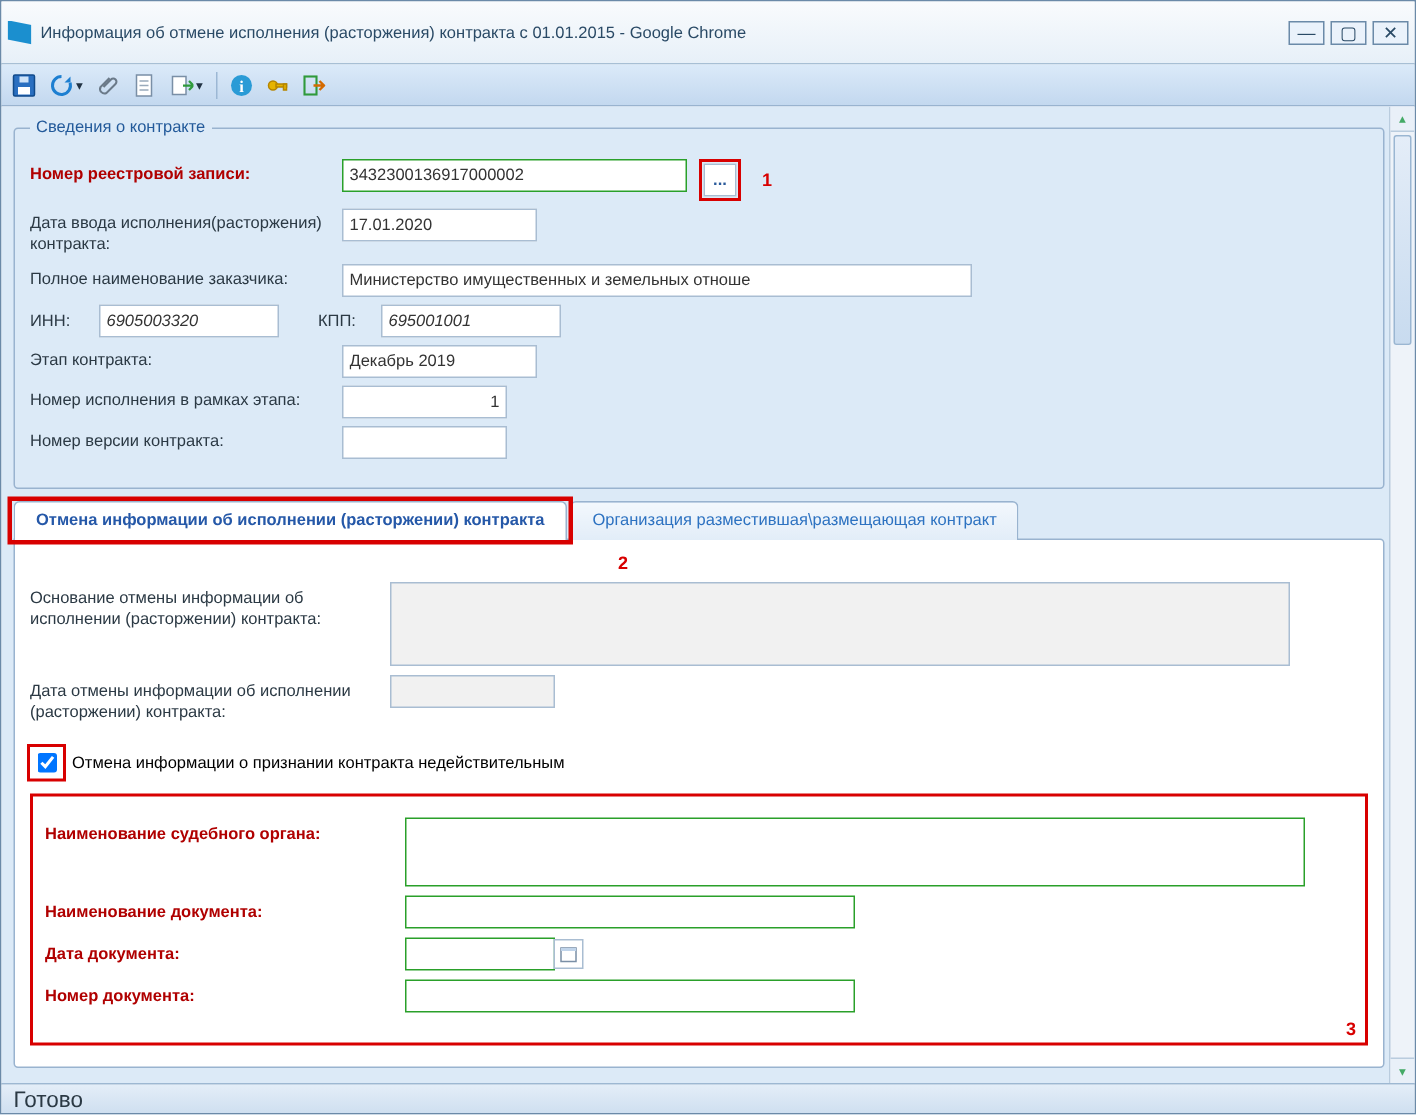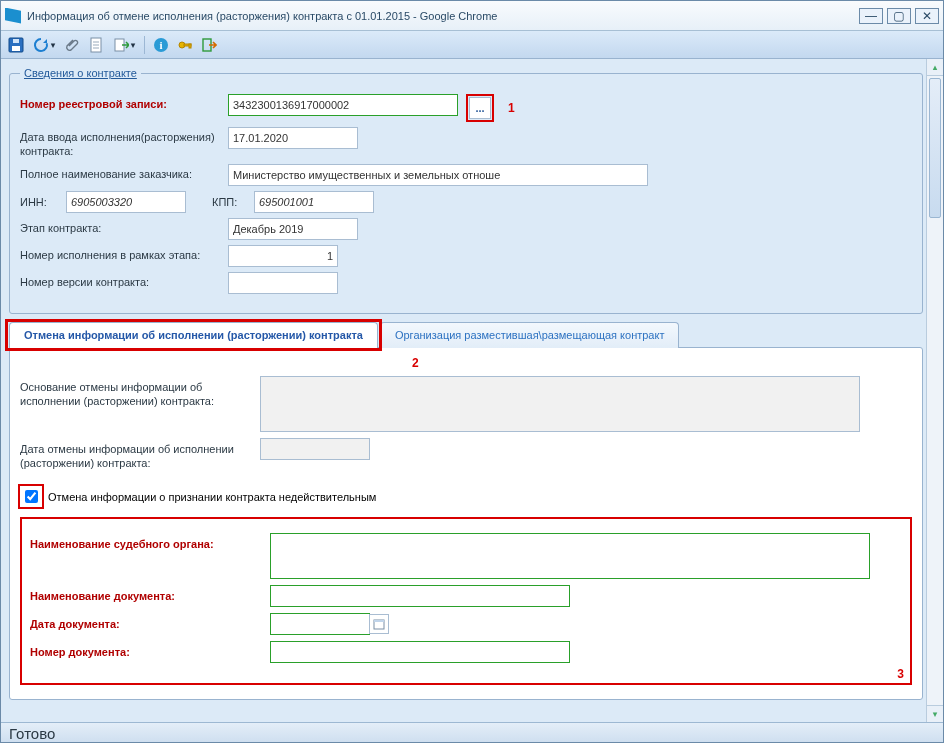--- a/index.html
+++ b/index.html
@@ -13,21 +13,21 @@
   .window {
     width: 944px;
     height: 743px;
     border: 1px solid #6b8aa8;
     display: flex;
     flex-direction: column;
     position: relative;
   }
   
   .titlebar {
-    height: 30px;
+    height: 42px;
     background: linear-gradient(#f9fbfd,#e7f0f8);
     border-bottom: 1px solid #a7bfd4;
     display: flex;
     align-items: center;
     padding: 0 4px;
     justify-content: space-between;
   }
   .titlebar-left { display:flex; align-items:center; gap:6px; }
   .app-icon {
     width:16px; height:16px;
@@ -85,21 +85,20 @@
     border:1px solid #99b3cf;
     border-radius:3px;
     margin:2px 0 8px 0;
     padding:10px 10px 14px 10px;
     background:#dceaf7;
   }
   fieldset.contract > legend {
     color:#235a9a;
     padding:0 4px;
     font-size:11px;
-    text-decoration:underline;
   }
   .row {
     display:flex;
     align-items:flex-start;
     margin:5px 0;
     gap:8px;
   }
   .lbl {
     width:200px;
     color:#2b3944;

